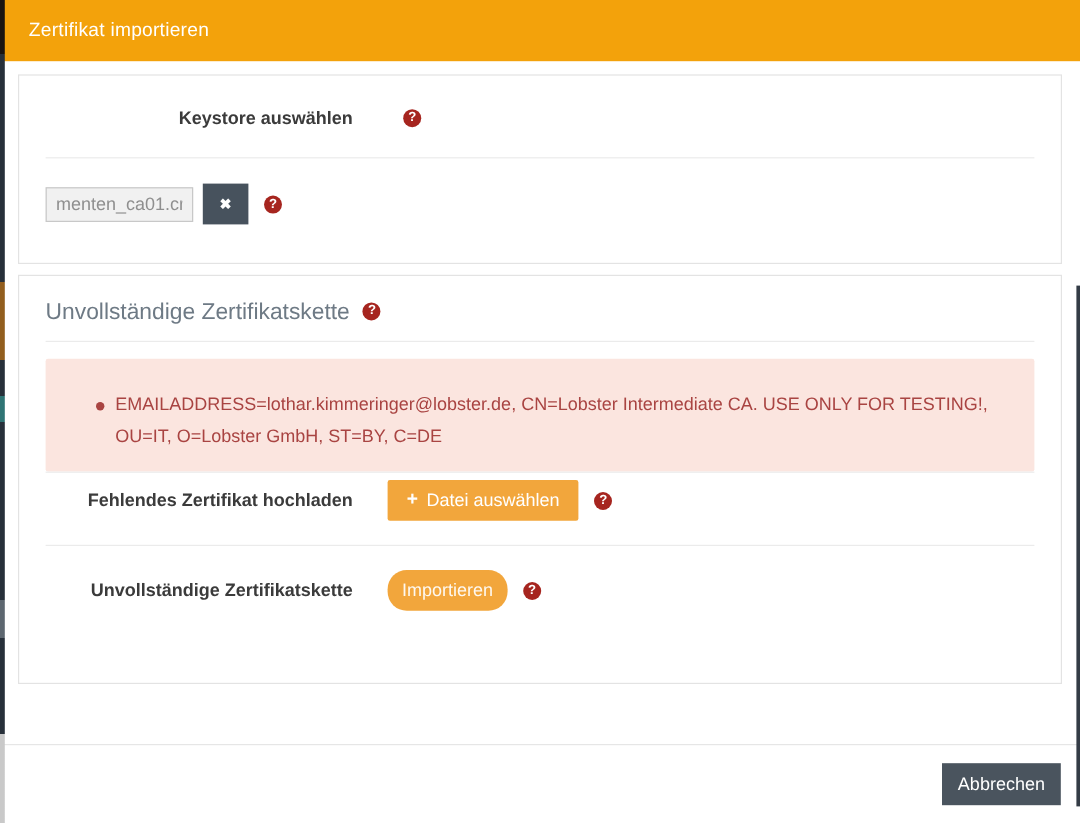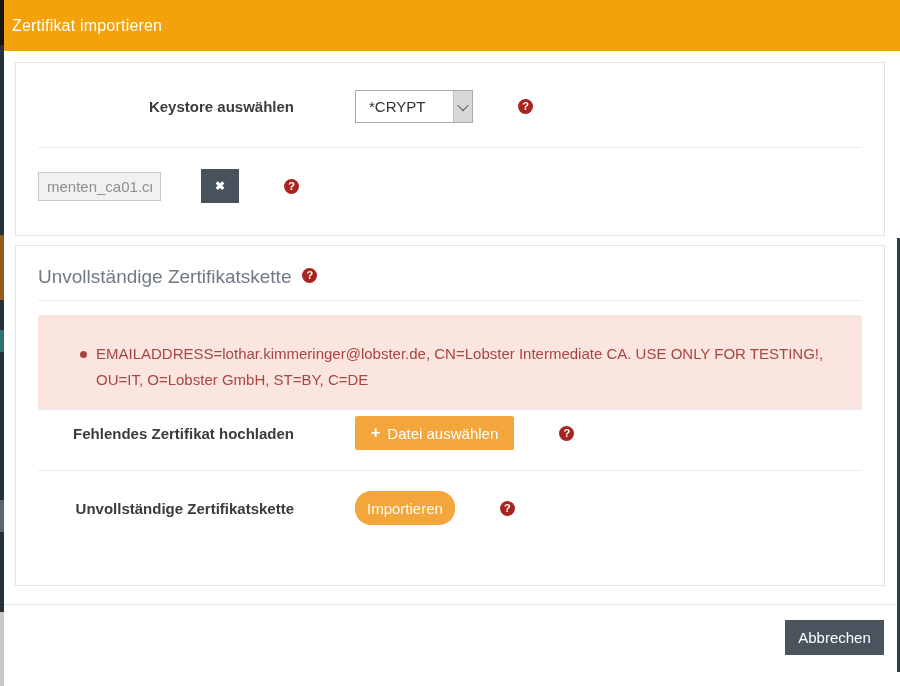--- a/index.html
+++ b/index.html
@@ -25,32 +25,32 @@
       #c9c9c9 612px,#c9c9c9 686px);
   }
   .edge-right {
     position:absolute; right:0; top:238px; width:3px; height:434px; z-index:10;
     background:#343c46;
   }
 
   
   .modal-header {
     height:51px; background:#F3A20B; display:flex; align-items:center;
-    padding-left:12px;
+    padding-left:24px;
   }
   .modal-header .title { color:#fff; font-size:16px; letter-spacing:.2px; }
 
   
   .panel {
     margin:0 15px; border:1px solid #e3e3e3; background:#fff;
   }
   .panel-1 { margin-top:11px; }
   .panel-2 { margin-top:9px; padding-bottom:40px; }
 
-  .form-row { display:flex; align-items:center;gap:32px; }
+  .form-row { display:flex; align-items:center; }
   .form-row .form-label {
     width:256px; text-align:right; font-weight:bold; font-size:15px;
     color:#3b3b3b; margin-right:29px; flex:none;
   }
   .row-keystore { padding:27px 22px 24px 22px; }
   .row-certificate { padding:21px 22px 32px 22px; }
   .row-upload { padding:6px 22px 20px 22px; }
   .row-import { padding:20px 22px 20px 22px; }
 
   hr.sep { border:none; border-top:1px solid #ebebeb; margin:0 22px; }
@@ -119,21 +119,21 @@
   .btn-orange {
     height:34px; background:#F2A63C; color:#fff; border:none; font-size:15px;
     padding:0 16px; cursor:pointer; border-radius:2px; display:flex;
     align-items:center; font-family:"Liberation Sans", sans-serif;
   }
   .btn-orange .plus { font-weight:bold; font-size:16px; margin-right:7px; }
   .btn-import { color:rgba(255,255,255,0.92); padding:0 12px;border-radius:16px; }
 
   
   .modal-footer {
-    position:absolute; left:0; right:0; bottom:16px; height:66px;
+    position:absolute; left:0; right:0; bottom:0; height:66px;
     border-top:1px solid #e6e6e6; background:#fff;
   }
   .btn-cancel {
     position:absolute; right:16px; top:15px; width:99px; height:35px;
     background:#4A545E; color:#fff; border:none; font-size:15px;
     cursor:pointer; font-family:"Liberation Sans", sans-serif;
   }
 </style>
 </head>
 <body>
@@ -144,24 +144,20 @@
   <div class="edge-right"></div>
 
   <div class="modal-header">
     <span class="title">Zertifikat importieren</span>
   </div>
 
   <div class="panel panel-1">
 
     <div class="form-row row-keystore">
       <span class="form-label">Keystore auswählen</span>
-      <div class="select-box">
-        <span class="select-value">*CRYPT</span>
-        <span class="select-arrow"></span>
-      </div>
       <span class="help">?</span>
     </div>
 
     <hr class="sep">
 
     <div class="form-row row-certificate">
       <input class="file-input" type="text" readonly="" value="menten_ca01.crt" style="">
       <button class="btn-remove">
         <span>✖</span>
       </button>

